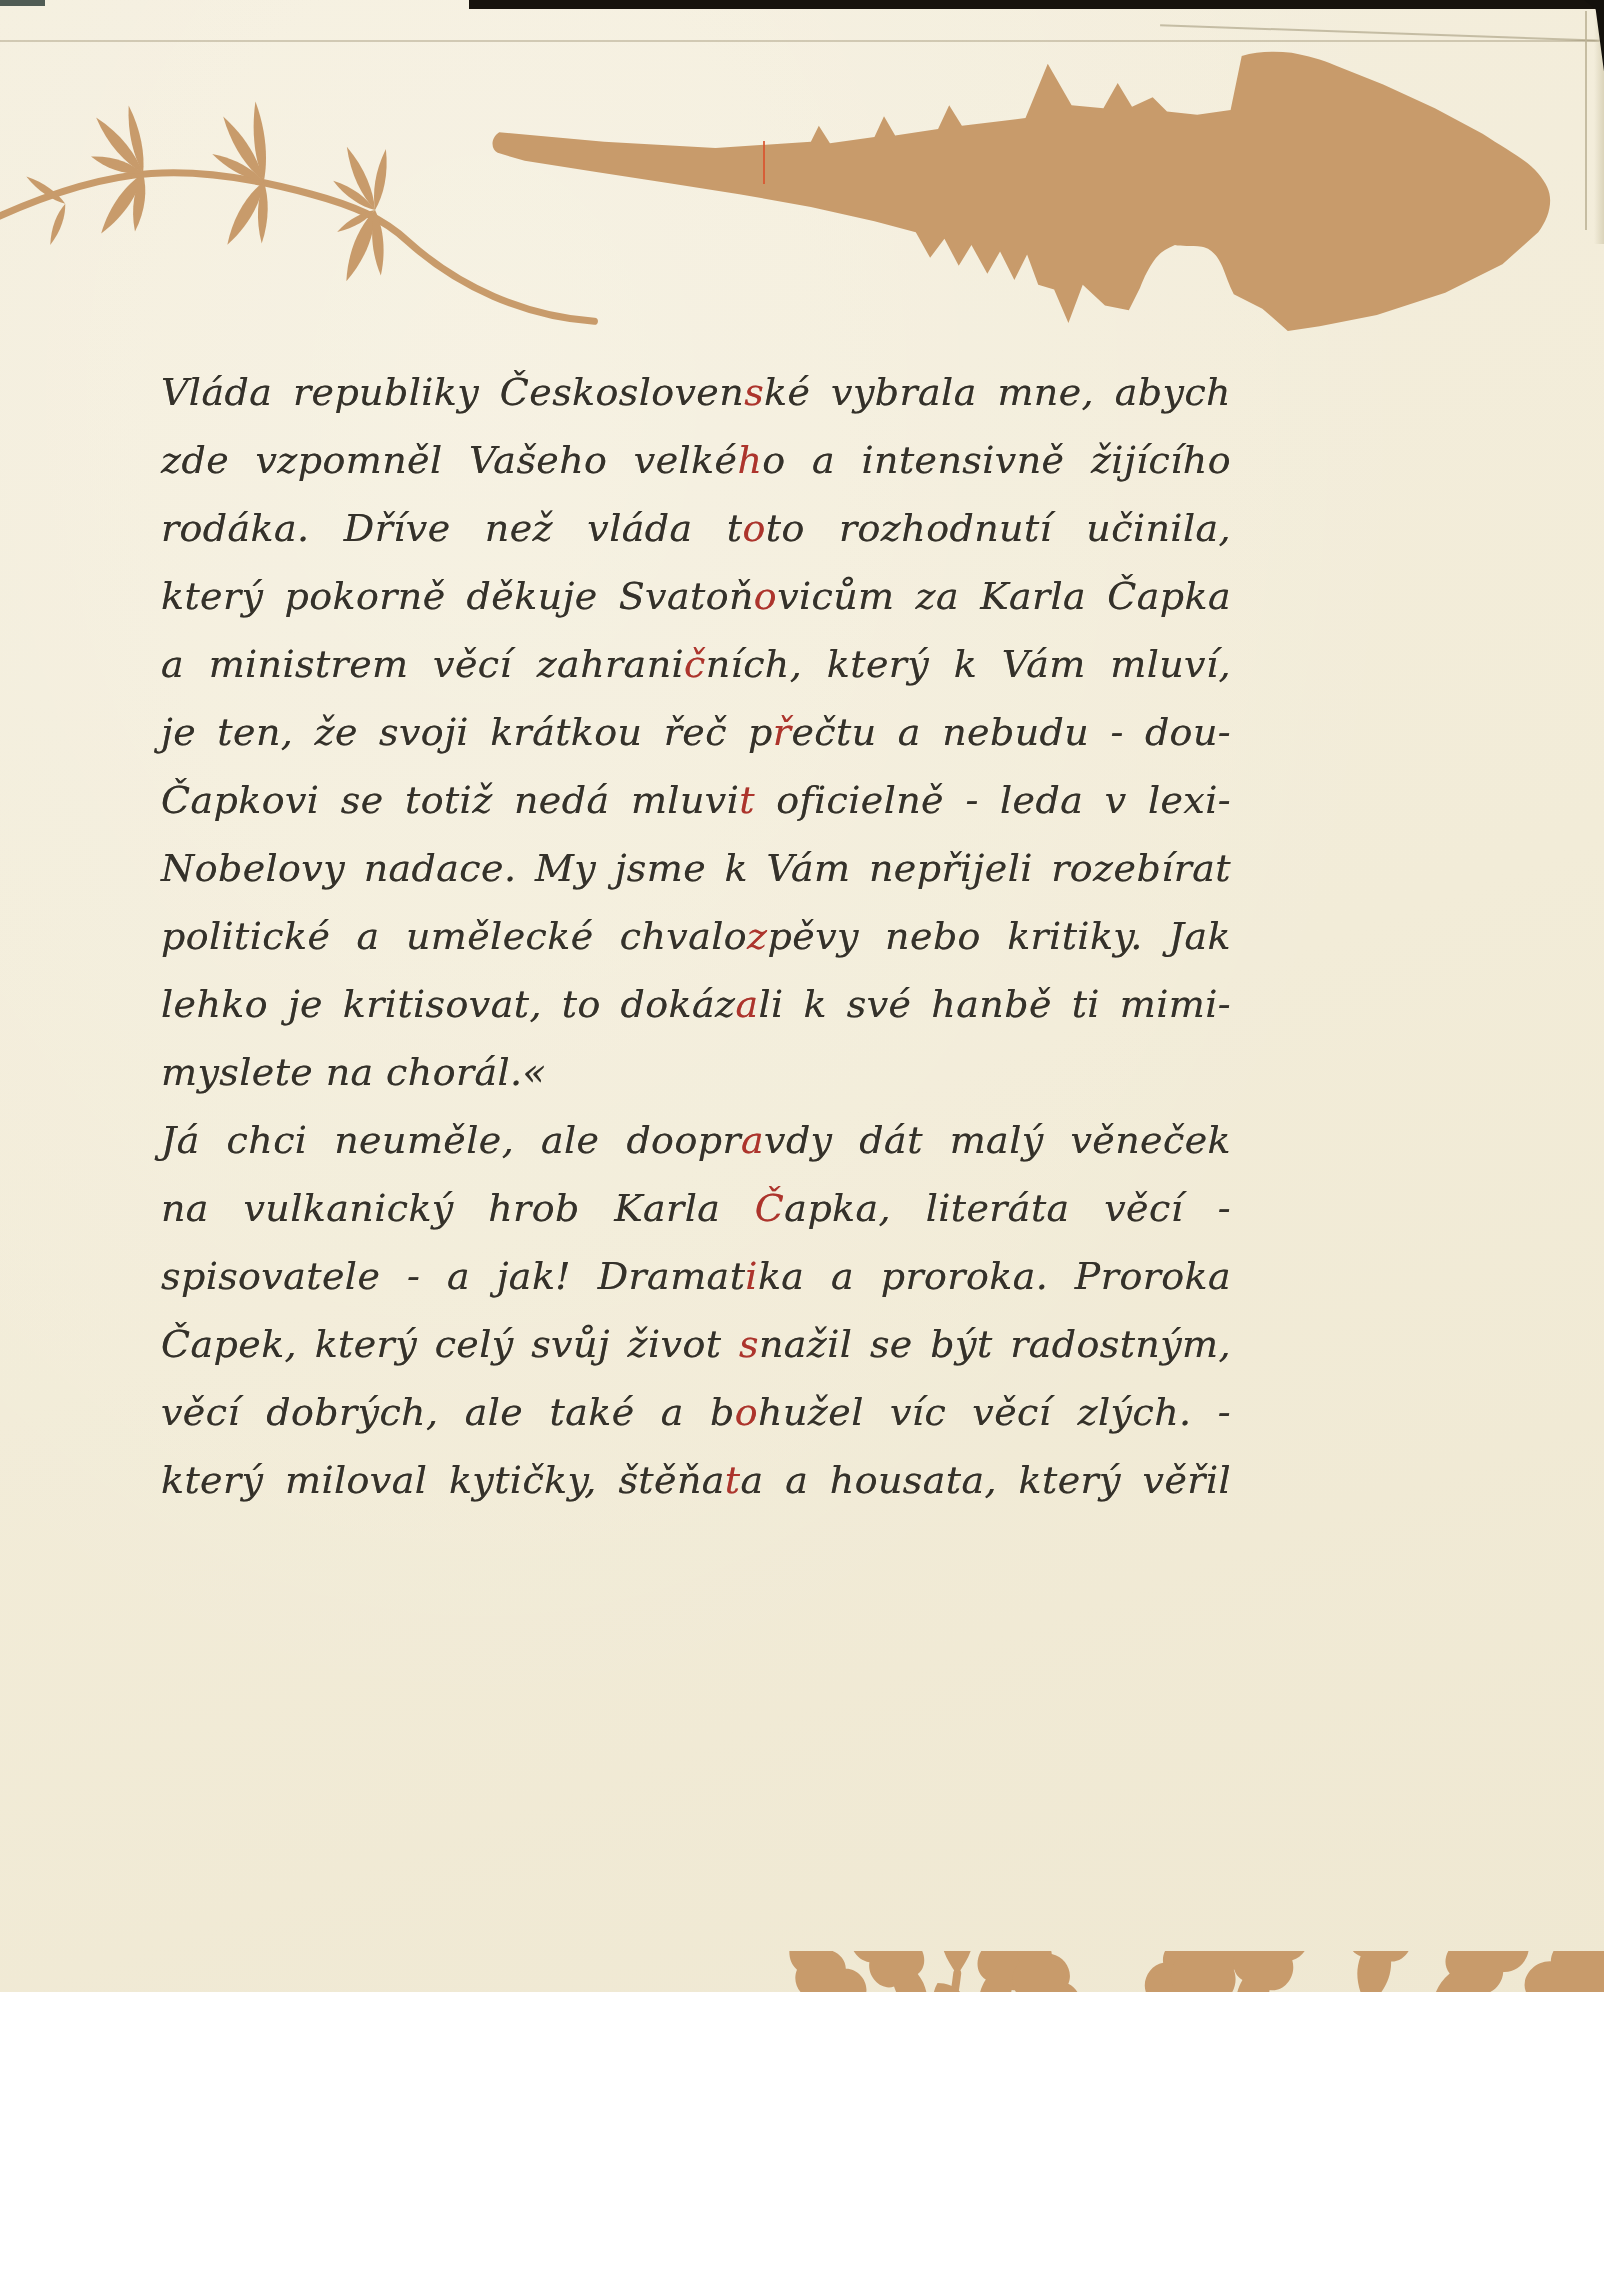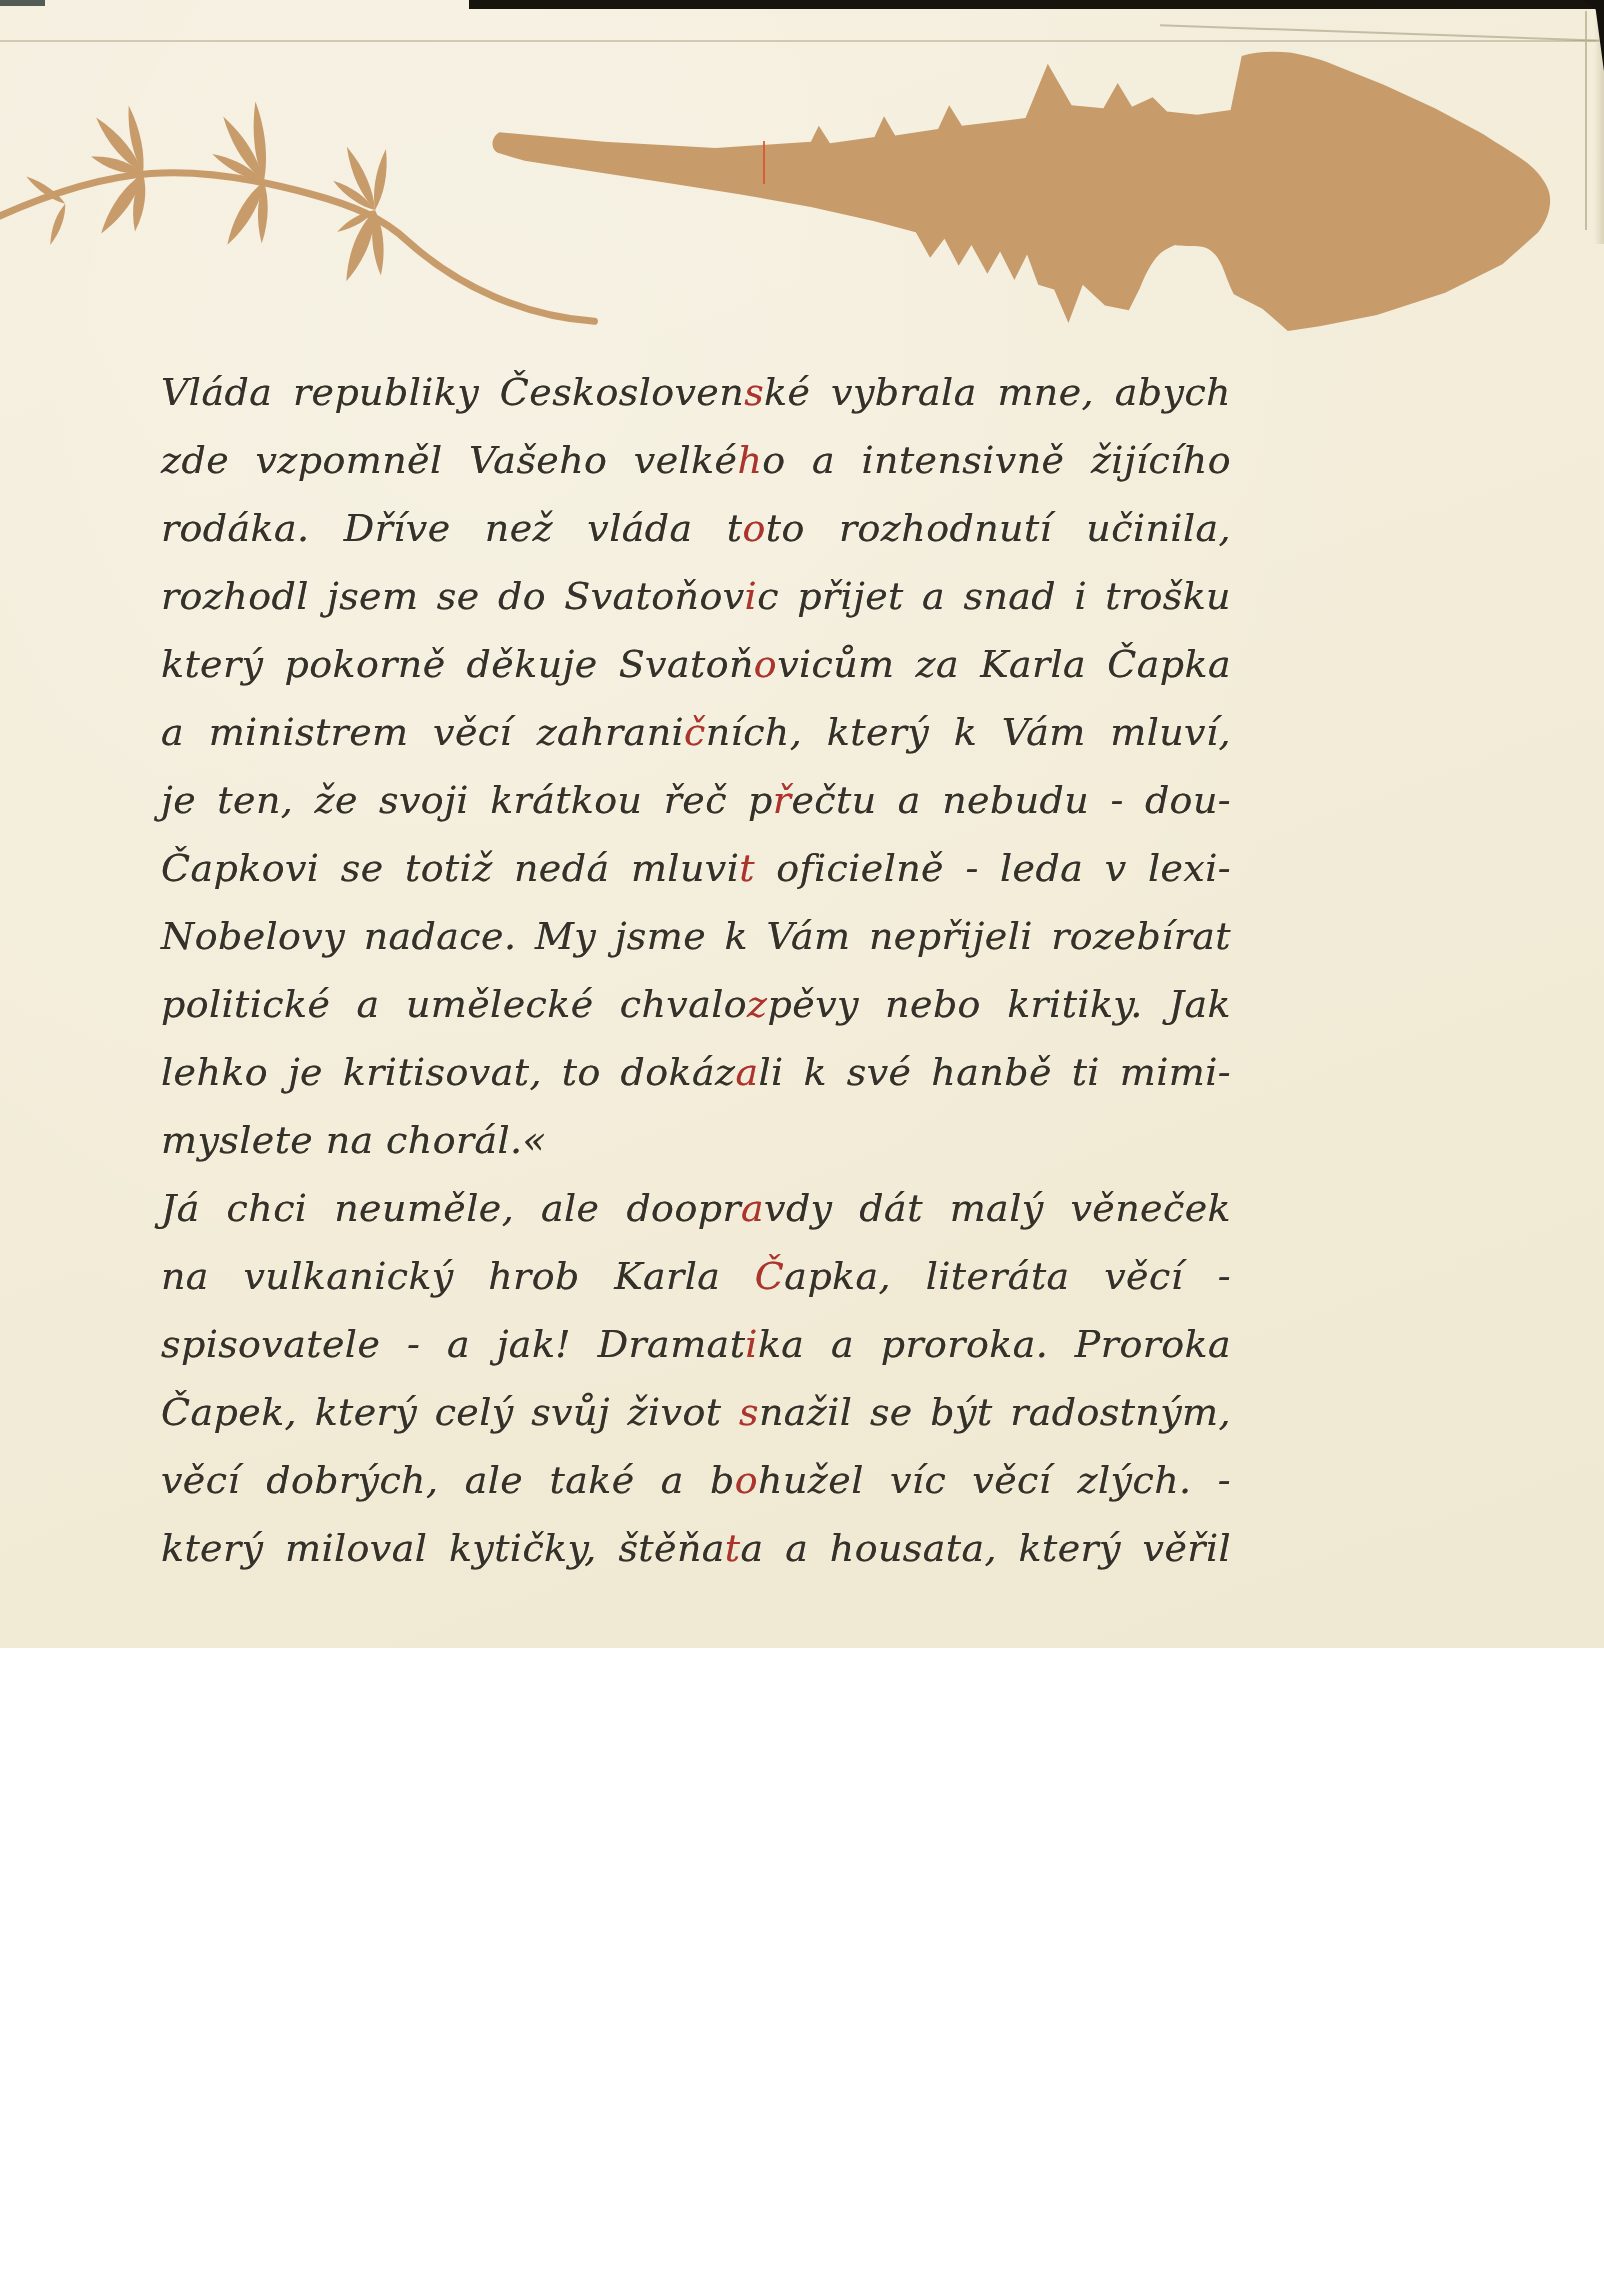--- a/index.html
+++ b/index.html
@@ -3,21 +3,21 @@
 <meta charset="utf-8">
 <style>
   html, body {
     margin: 0; padding: 0;
     width: 1605px; height: 2295px;
     overflow: hidden;
     font-family: "DejaVu Serif", "Liberation Serif", serif;
   }
   .page {
     position: relative;
-    width: 1605px; height: 1648px;
+    width: 1605px; height: 1992px;
     background:
       radial-gradient(ellipse at 30% 20%, rgba(255,255,250,0.25), rgba(0,0,0,0) 60%),
       linear-gradient(160deg, #f4eedd 0%, #f2ecd8 55%, #efe8d2 100%);
     overflow: hidden;
   }
 
   
   .top-strip {
     position: absolute; left: 469px; top: 0; width: 1136px; height: 8.7px;
     background: #17130d; z-index: 5;
@@ -214,21 +214,20 @@
     <use href="#plume" transform="translate(840 280) rotate(120) scale(1.2)"></use>
   </svg>
 
   <div class="hairline hl-top"></div>
   <div class="hairline hl-bottom"></div>
 
   <main class="textblock">
       <div class="line"><span>Vláda republiky Českosloven</span><span class="rl">s</span><span>ké vybrala mne, abych</span></div>
       <div class="line"><span>zde vzpomněl Vašeho velké</span><span class="rl">h</span><span>o a intensivně žijícího</span></div>
       <div class="line"><span>rodáka. Dříve než vláda t</span><span class="rl">o</span><span>to rozhodnutí učinila,</span></div>
-      <div class="line"><span>rozhodl jsem se do Svatoňov</span><span class="rl">i</span><span>c přijet a snad i trošku</span></div>
       <div class="line"><span>který pokorně děkuje Svatoň</span><span class="rl">o</span><span>vicům za Karla Čapka</span></div>
       <div class="line"><span>a ministrem věcí zahrani</span><span class="rl">č</span><span>ních, který k Vám mluví,</span></div>
       <div class="line"><span>je ten, že svoji krátkou řeč p</span><span class="rl">ř</span><span>ečtu a nebudu - dou-</span></div>
       <div class="line"><span>Čapkovi se totiž nedá mluvi</span><span class="rl">t</span><span> oficielně - leda v lexi-</span></div>
       <div class="line"><span>Nobelovy nadace. My jsme k Vám nepřijeli rozebírat</span></div>
       <div class="line"><span>politické a umělecké chvalo</span><span class="rl">z</span><span>pěvy nebo kritiky. Jak</span></div>
       <div class="line"><span>lehko je kritisovat, to dokáz</span><span class="rl">a</span><span>li k své hanbě ti mimi-</span></div>
       <div class="line left"><span>myslete na chorál.«</span></div>
       <div class="line"><span>Já chci neuměle, ale doopr</span><span class="rl">a</span><span>vdy dát malý věneček</span></div>
       <div class="line"><span>na vulkanický hrob Karla </span><span class="rl">Č</span><span>apka, literáta věcí -</span></div>

